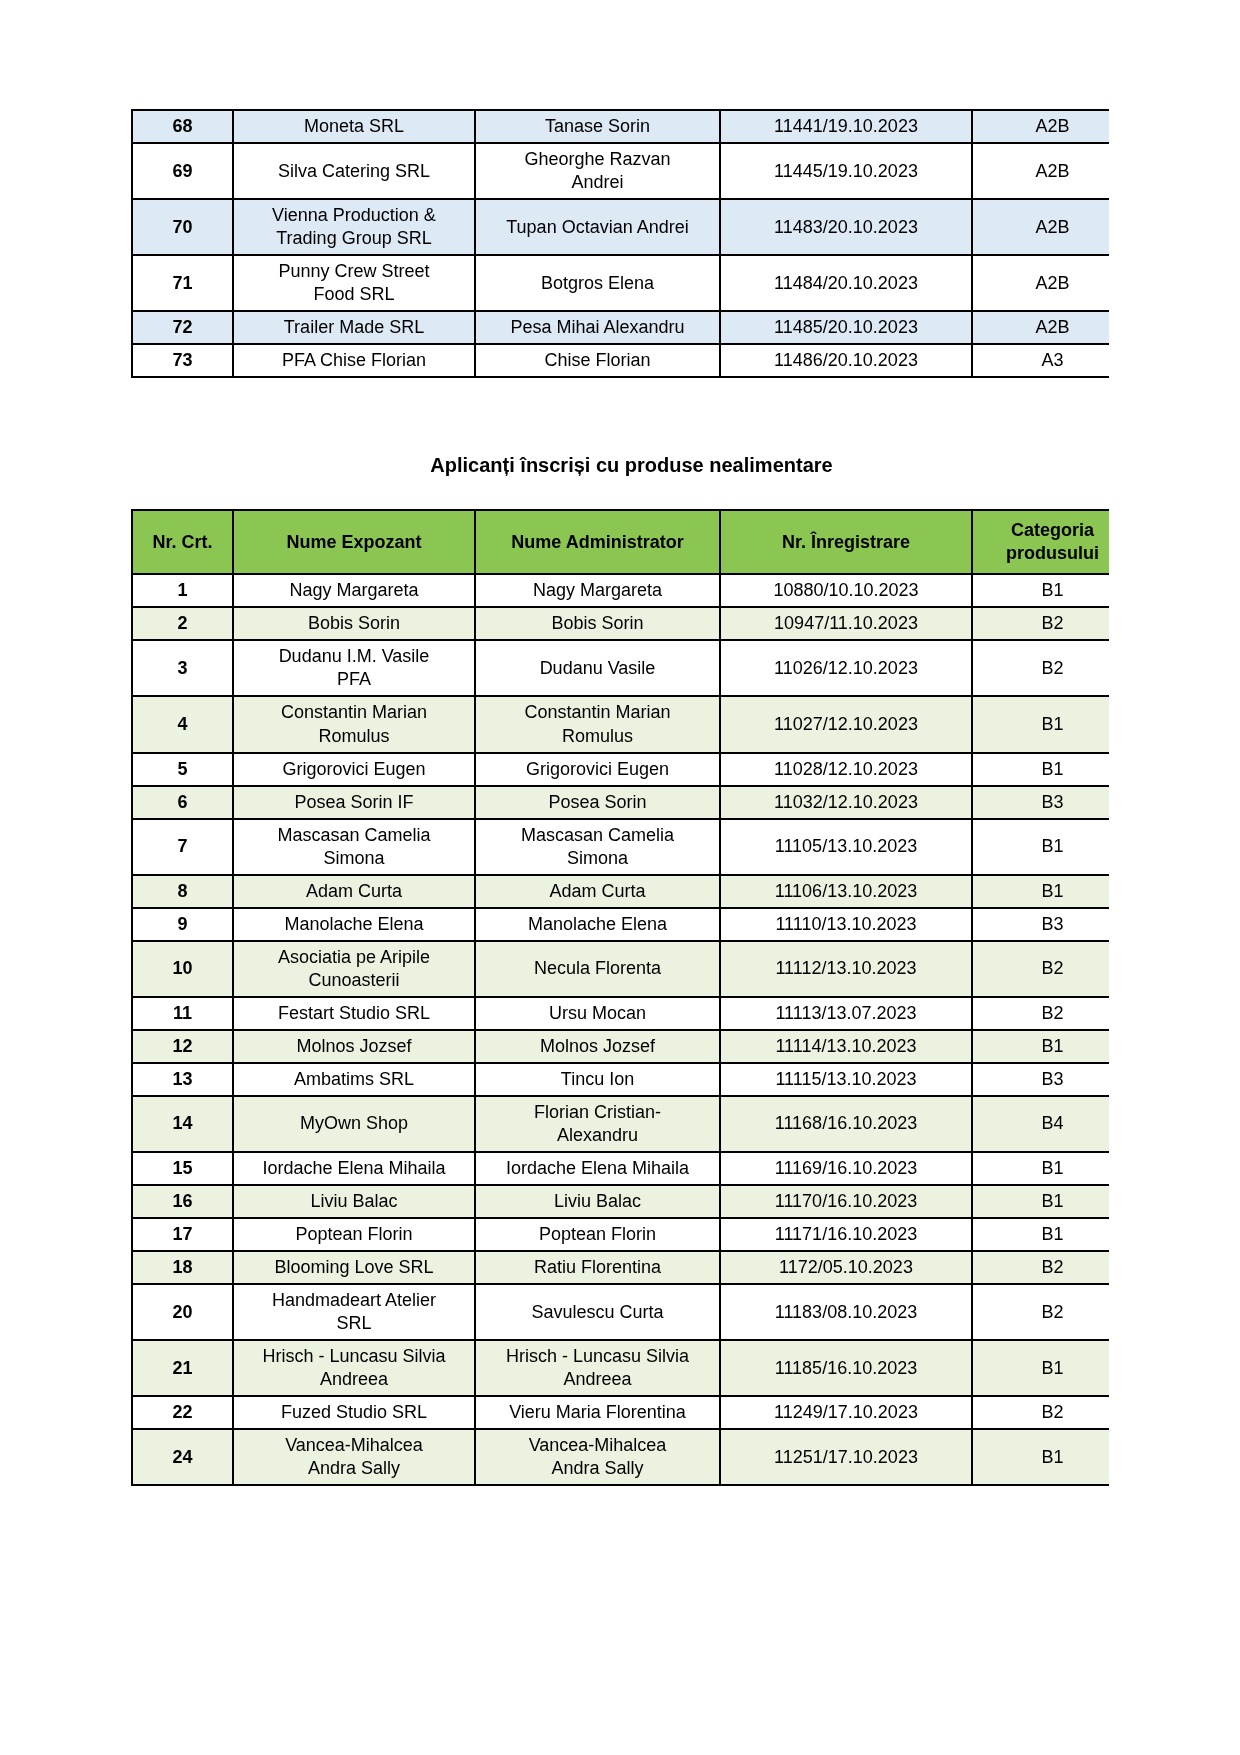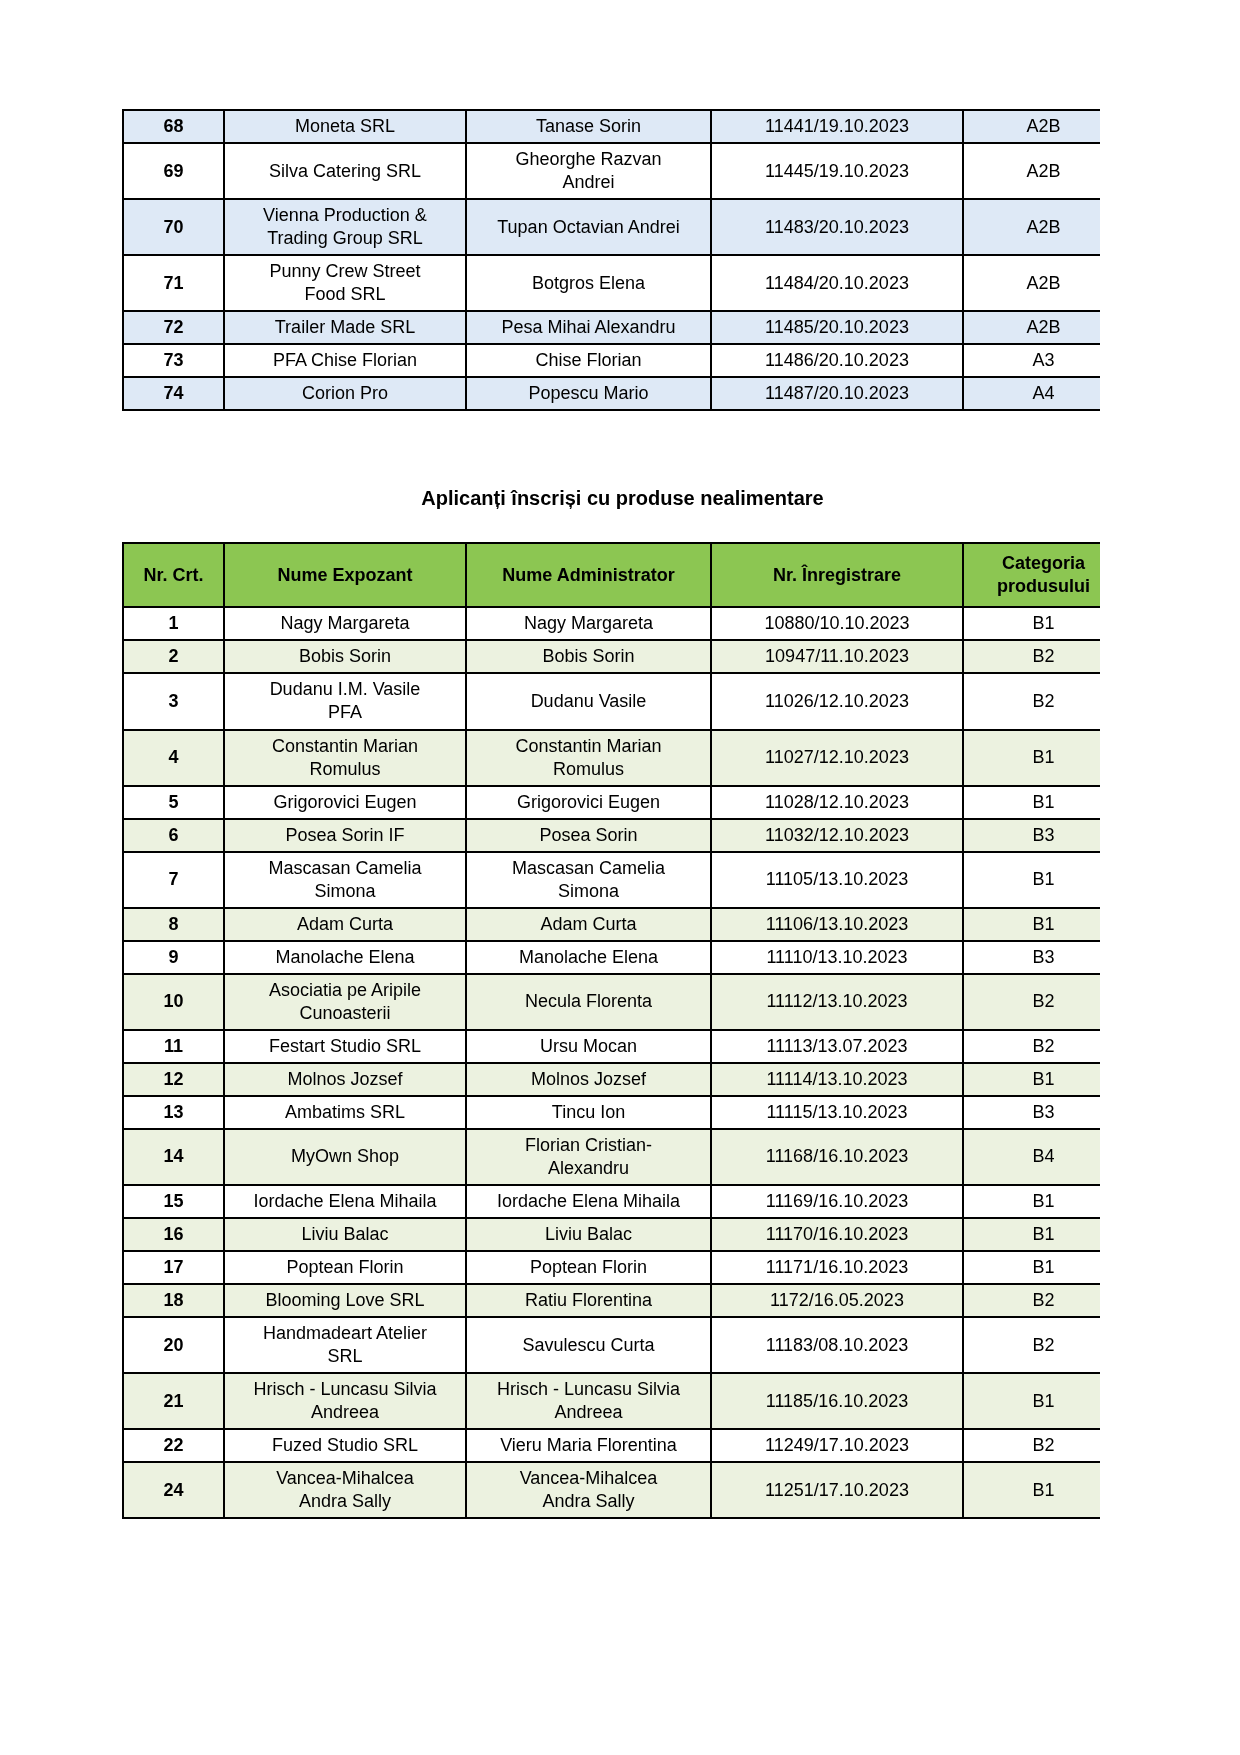--- a/index.html
+++ b/index.html
@@ -1,17 +1,17 @@
 <!DOCTYPE html>
 <html><head>
 <meta charset="utf-8">
 <style>
   html,body { margin:0; padding:0; background:#ffffff; }
   body { width:1240px; height:1755px; font-family:"Liberation Sans", sans-serif; color:#000; }
-  .page { position:relative; width:1100px; height:1755px; overflow:hidden; background:#fff; }
+  .page { position:relative; width:1100px; height:1755px; overflow:hidden; background:#fff;margin-left:9px; }
   .tbl { border-collapse:collapse; table-layout:fixed; margin-left:122px; width:1001px; }
   .t1 { margin-top:109px; }
   .tbl td, .tbl th {
     border:2px solid #000;
     text-align:center; vertical-align:middle;
     font-size:18px; line-height:1.28;
     padding:4px 6px;
     white-space:pre-line;
     overflow:hidden;
     word-wrap:break-word;
@@ -78,27 +78,20 @@
         <td>11485/20.10.2023</td>
         <td>A2B</td>
       </tr>
       <tr>
         <td class="nr">73</td>
         <td>PFA Chise Florian</td>
         <td>Chise Florian</td>
         <td>11486/20.10.2023</td>
         <td>A3</td>
       </tr>
-      <tr>
-        <td class="nr">74</td>
-        <td>Corion Pro</td>
-        <td>Popescu Mario</td>
-        <td>11487/20.10.2023</td>
-        <td>A4</td>
-      </tr>
     </tbody>
   </table>
 
   <h2 class="title">Aplicanți înscriși cu produse nealimentare</h2>
 
   <table class="tbl t2">
     <colgroup>
         <col class="c1">
         <col class="c2">
         <col class="c3">
@@ -238,21 +231,21 @@
         <td class="nr">17</td>
         <td>Poptean Florin</td>
         <td>Poptean Florin</td>
         <td>11171/16.10.2023</td>
         <td>B1</td>
       </tr>
       <tr>
         <td class="nr">18</td>
         <td>Blooming Love SRL</td>
         <td>Ratiu Florentina</td>
-        <td>1172/16.05.2023</td>
+        <td>1172/05.10.2023</td>
         <td>B2</td>
       </tr>
       <tr>
         <td class="nr">20</td>
         <td>Handmadeart Atelier
 SRL</td>
         <td>Savulescu Curta</td>
         <td>11183/08.10.2023</td>
         <td>B2</td>
       </tr>

